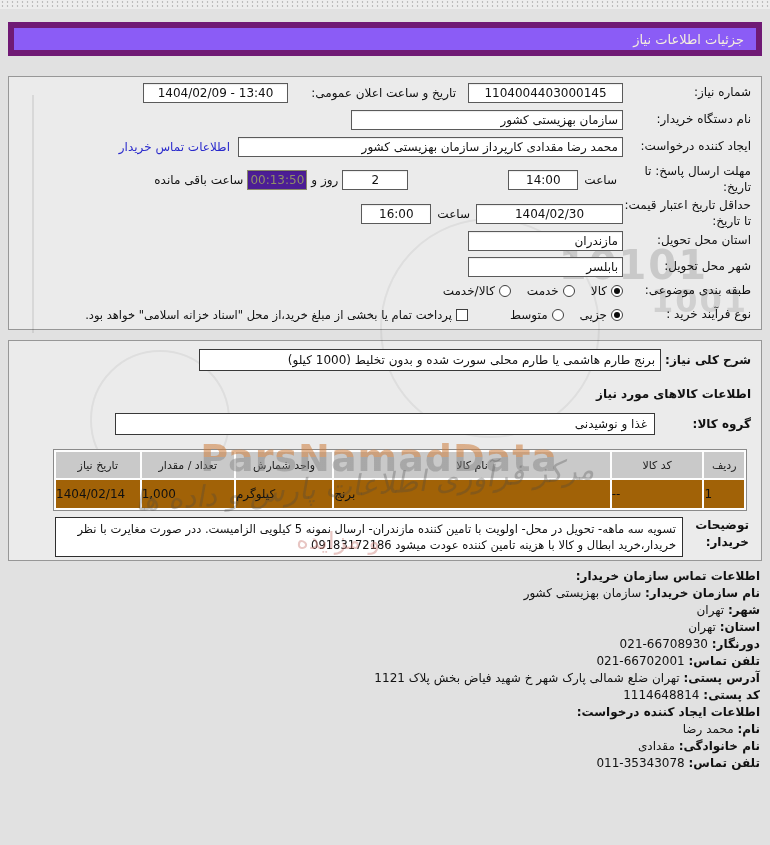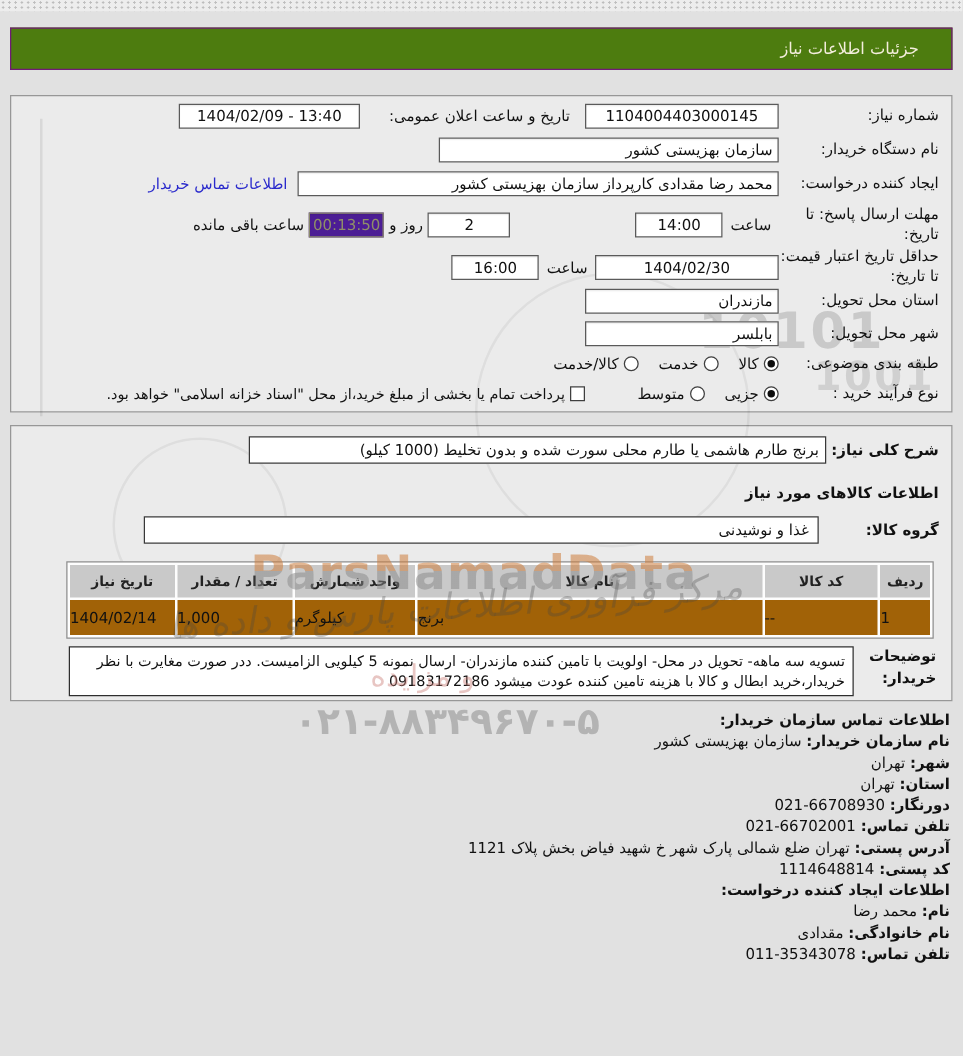--- a/index.html
+++ b/index.html
@@ -3,22 +3,22 @@
 <meta charset="utf-8">
 <style>
   *{margin:0;padding:0;box-sizing:border-box}
   html,body{width:770px;height:845px}
   body{font-family:"DejaVu Sans","Liberation Sans",sans-serif;font-size:12px;color:#111;background:#e1e1e1}
   #page{position:relative;width:770px;height:845px;overflow:hidden;direction:rtl;background:#e1e1e1}
 
   .dots{position:absolute;top:0;left:0;right:0;height:9px;background-color:#ededed;
         background-image:radial-gradient(#bdbdbd 1px, transparent 1.2px);background-size:5px 4px;z-index:3}
 
-  .titlebar{position:absolute;top:22px;left:8px;right:8px;height:34px;background:#4d7c0f;
-            border:1px solid #701a75;display:flex;align-items:center;padding:0 26px;
+  .titlebar{position:absolute;top:22px;left:8px;right:8px;height:34px;background:#8b5cf6;
+            border:6px solid #701a75;display:flex;align-items:center;padding:0 12px;
             color:#f4eedd;font-size:13px;z-index:3}
 
   .panel{position:absolute;left:8px;right:8px;background:#ebebeb;border:1px solid #979797}
   #panel1{top:76px;height:254px}
   #panel2{top:340px;height:221px}
 
   .frow{position:absolute;right:0;left:0;display:flex;align-items:center;padding-right:10px;z-index:3}
   .flabel{width:128px;flex-shrink:0;line-height:1.3}
   .inp{background:#fff;border:1px solid #5a5a5a;height:20px;display:flex;align-items:center;
        padding:0 4px;font-size:12px;box-shadow:inset 0 1px 1px rgba(0,0,0,.08)}
@@ -37,21 +37,21 @@
   .smalltext{font-size:11.5px;white-space:nowrap}
 
   .bold{font-weight:bold}
   .descbox{width:462px;background:#fff;border:1px solid #383838;height:22px;display:flex;
            align-items:center;padding:0 5px;margin-right:4px}
   .groupbox{width:540px;background:#fff;border:1px solid #383838;height:22px;display:flex;
             align-items:center;padding:0 7px;margin-right:6px}
 
   table.items{position:absolute;top:108px;right:14px;width:694px;border-collapse:separate;
               border-spacing:2px;background:#fdfdfd;border:1px solid #8a8a8a;z-index:3}
-  table.items th{background:#c9c9c9;font-size:11px;font-weight:bold;height:26px;text-align:center;color:#222}
+  table.items th{background:#c9c9c9;font-size:11px;font-weight:normal;height:26px;text-align:center;color:#222}
   table.items td{background:#a16207;font-size:12px;height:28px;text-align:left}
 
   .notesrow{position:absolute;top:176px;right:0;left:0;display:flex;align-items:flex-start;
             padding-right:12px;z-index:3}
   .noteslabel{width:62px;font-weight:bold;line-height:1.4;flex-shrink:0}
   .notesbox{width:628px;background:#fff;border:1px solid #2e2e2e;margin-right:4px;
             padding:3px 6px;font-size:11.5px;line-height:16px;text-align:right}
 
   #contact{position:absolute;top:568px;right:10px;left:10px;line-height:17px;font-size:12px;z-index:3}
   #contact .cline b{font-weight:bold}
@@ -219,15 +219,14 @@
     <div class="cline"><b>کد پستی:</b> <span>1114648814</span></div>
     <div class="cline"><b>اطلاعات ایجاد کننده درخواست:</b></div>
     <div class="cline"><b>نام:</b> <span>محمد رضا</span></div>
     <div class="cline"><b>نام خانوادگی:</b> <span>مقدادی</span></div>
     <div class="cline"><b>تلفن تماس:</b> <span>35343078-011</span></div>
   </div>
 
   <div class="wm-over wm-brand">ParsNamadData</div>
   <div class="wm-over wm-callig">مرکز فرآوری اطلاعات پارس و داده ها</div>
   <div class="wm-over wm-pink">و مزایده</div>
-  <div class="wm-over wm-phone">۰۲۱-۸۸۳۴۹۶۷۰-۵</div>
 
 </div>
 
 </body></html>

